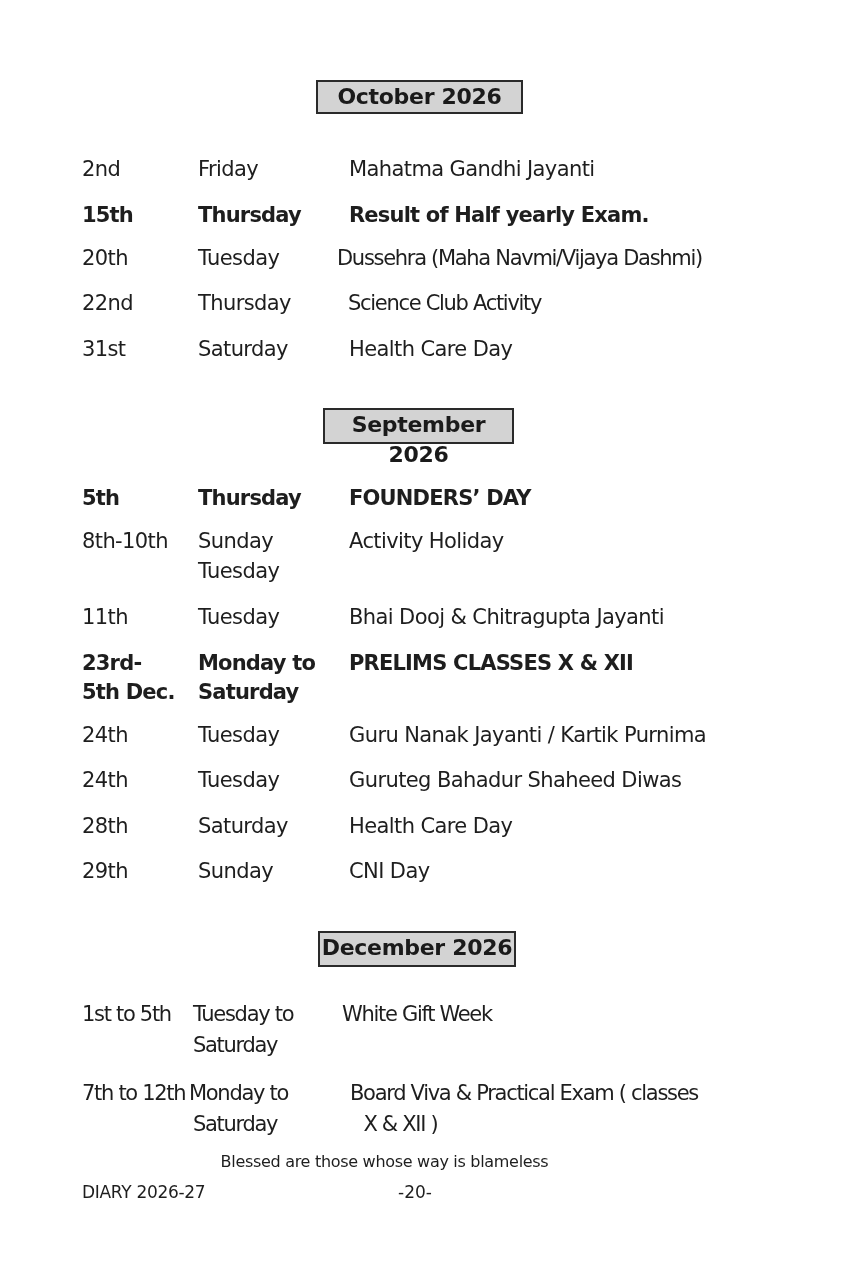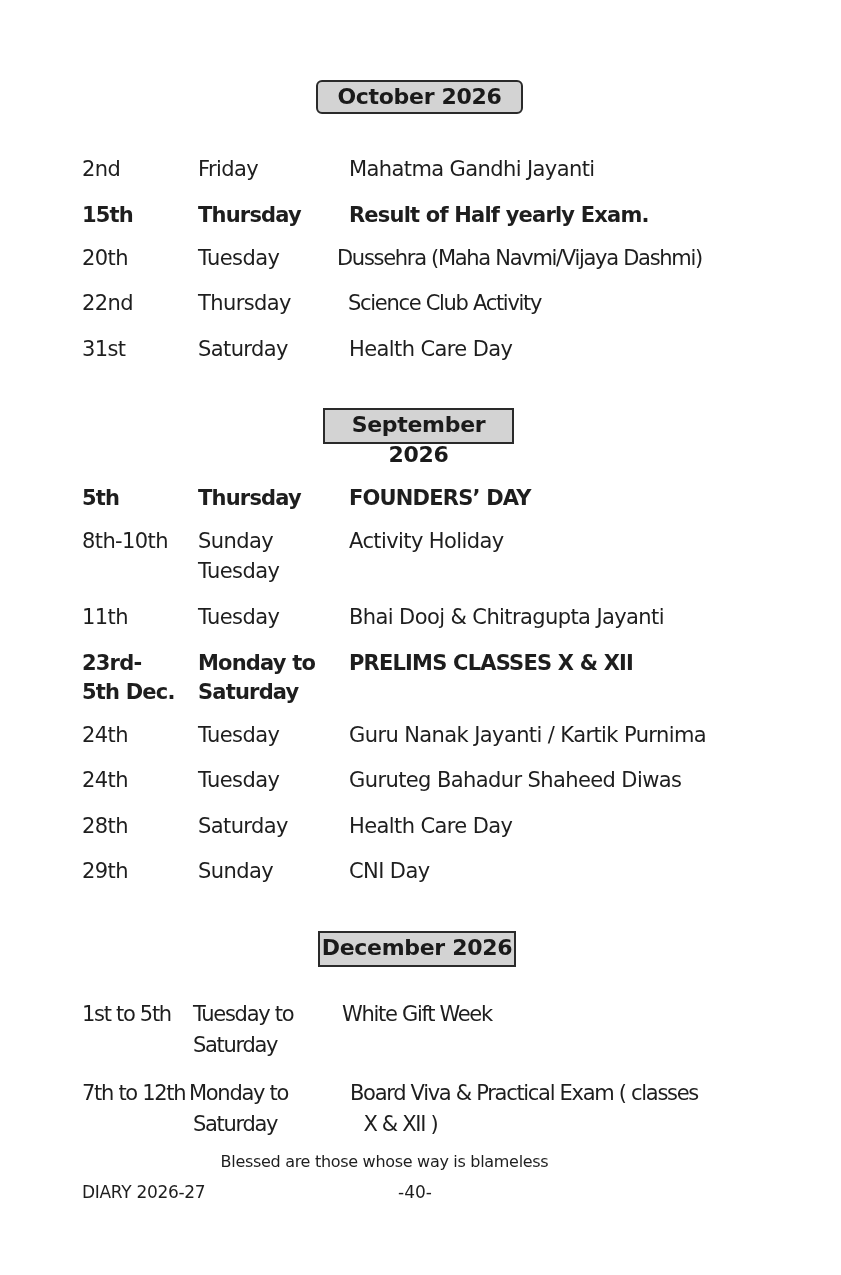--- a/index.html
+++ b/index.html
@@ -16,21 +16,21 @@
     .row .c { position: absolute; top: 0; white-space: nowrap; }
     .row.bold { font-weight: bold; letter-spacing: -0.8px; }
     .narrow { letter-spacing: -1.3px; }
     .footer-quote { position: absolute; top: 1152px; left: 0; width: 769px; text-align: center; font-size: 16px; letter-spacing: -0.3px; }
     .footer-left { position: absolute; top: 1182px; left: 82px; font-size: 17px; letter-spacing: -0.3px; }
     .footer-page { position: absolute; top: 1182px; left: 398px; font-size: 17px; }
   </style>
 </head>
 <body>
 
-<div class="month-header" style="left:316px; top:80px; width:207px; height:34px;border-radius:6px;">October 2026</div>
+<div class="month-header" style="left:316px; top:80px; width:207px; height:34px;">October 2026</div>
 
 <div class="row" style="top:154px;">
   <span class="c" style="left:0">2nd</span>
   <span class="c" style="left:116px">Friday</span>
   <span class="c" style="left:267px">Mahatma Gandhi Jayanti</span>
 </div>
 <div class="row bold" style="top:200px;">
   <span class="c" style="left:0">15th</span>
   <span class="c" style="left:116px">Thursday</span>
   <span class="c" style="left:267px">Result of Half yearly Exam.</span>
@@ -108,13 +108,13 @@
 <div class="row" style="top:1078px;">
   <span class="c narrow" style="left:0">7th to 12th</span>
   <span class="c narrow" style="left:107px">Monday to</span>
   <span class="c narrow" style="left:111px; top:31px">Saturday</span>
   <span class="c narrow" style="left:268px">Board Viva &amp; Practical Exam ( classes</span>
   <span class="c narrow" style="left:276px; top:31px; white-space:pre"> X &amp; XII )</span>
 </div>
 
 <div class="footer-quote">Blessed are those whose way is blameless</div>
 <div class="footer-left">DIARY 2026-27</div>
-<div class="footer-page">-40-</div>
+<div class="footer-page">-20-</div>
 
 </body></html>

